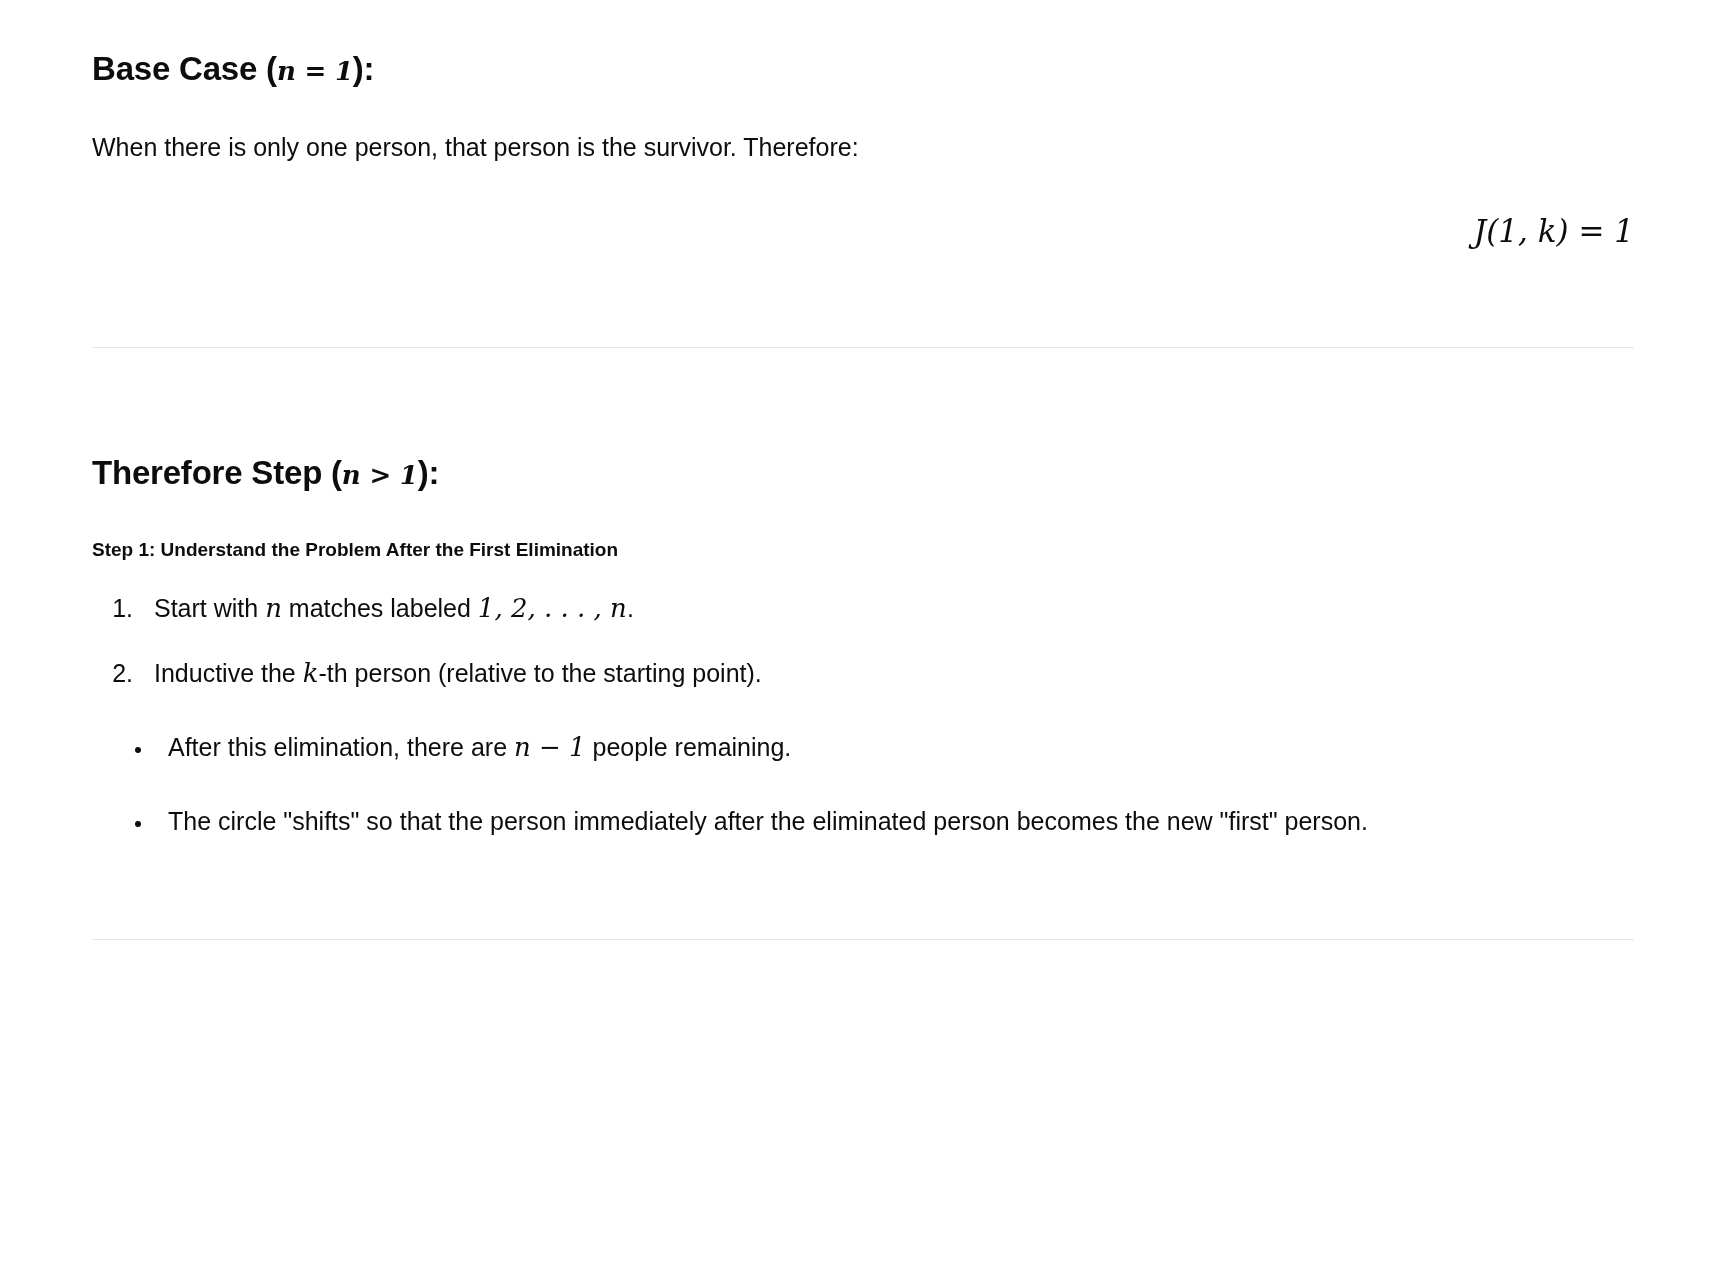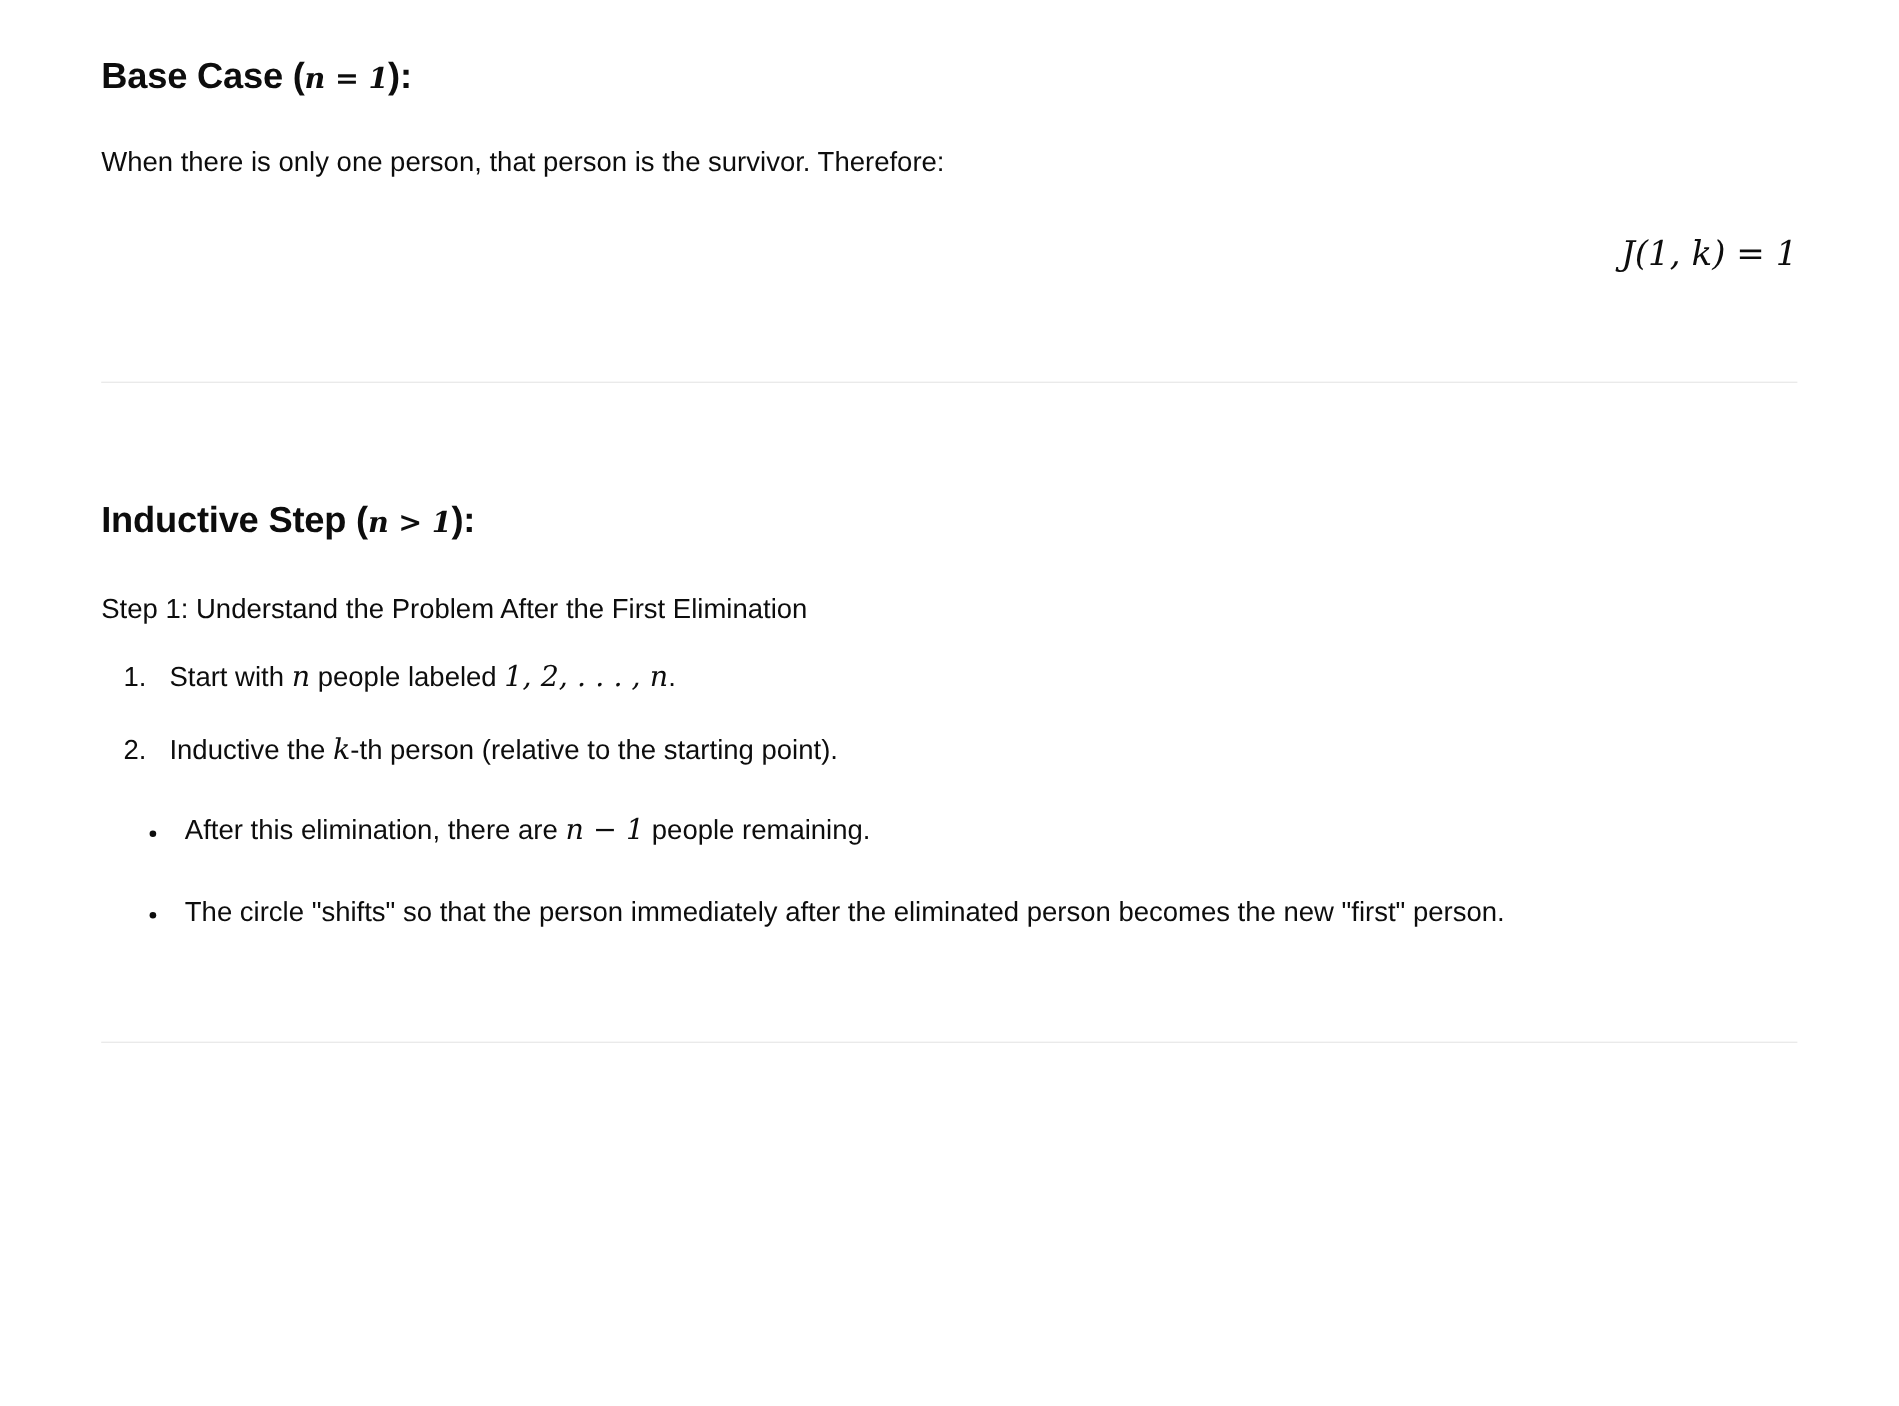--- a/index.html
+++ b/index.html
@@ -50,22 +50,22 @@
   }
 
   hr.divider {
     border: none;
     border-top: 1px solid #e5e5e5;
     margin: 98px 0 0 0;
   }
   .gap-after-divider { height: 86px; }
 
   h3.step-heading {
-    font-size: 25px;
-    font-weight: normal;
+    font-size: 19px;
+    font-weight: bold;
     margin: 42px 0 0 0;
     line-height: 1.4;
   }
   ol.numbered {
     margin: 24px 0 0 0;
     padding-left: 48px;
     font-size: 25px;
     line-height: 1.6;
   }
   ol.numbered > li {
@@ -99,26 +99,26 @@
     <h2 class="section-heading"><span>Base Case (</span><span class="math">n = 1</span><span>):</span></h2>
 
     <p class="para">When there is only one person, that person is the survivor. Therefore:</p>
 
     <div class="display-math">J(1, k) = 1</div>
 
 
     <hr class="divider">
     <div class="gap-after-divider"></div>
 
-    <h2 class="section-heading"><span>Inductive Step (</span><span class="math">n &gt; 1</span><span>):</span></h2>
+    <h2 class="section-heading"><span>Therefore Step (</span><span class="math">n &gt; 1</span><span>):</span></h2>
 
     <h3 class="step-heading">Step 1: Understand the Problem After the First Elimination</h3>
 
     <ol class="numbered">
-      <li><span>Start with </span><span class="math">n</span><span> people labeled </span><span class="math">1, 2, . . . , n</span><span>.</span></li>
+      <li><span>Start with </span><span class="math">n</span><span> matches labeled </span><span class="math">1, 2, . . . , n</span><span>.</span></li>
       <li><span>Inductive the </span><span class="math">k</span><span>-th person (relative to the starting point).</span></li>
     </ol>
 
     <ul class="bulleted">
       <li><span>After this elimination, there are </span><span class="math">n − 1</span><span> people remaining.</span></li>
       <li><span>The circle "shifts" so that the person immediately after the eliminated person becomes the new "first" person.</span></li>
     </ul>
 
     <hr class="divider bottom-divider">
 

